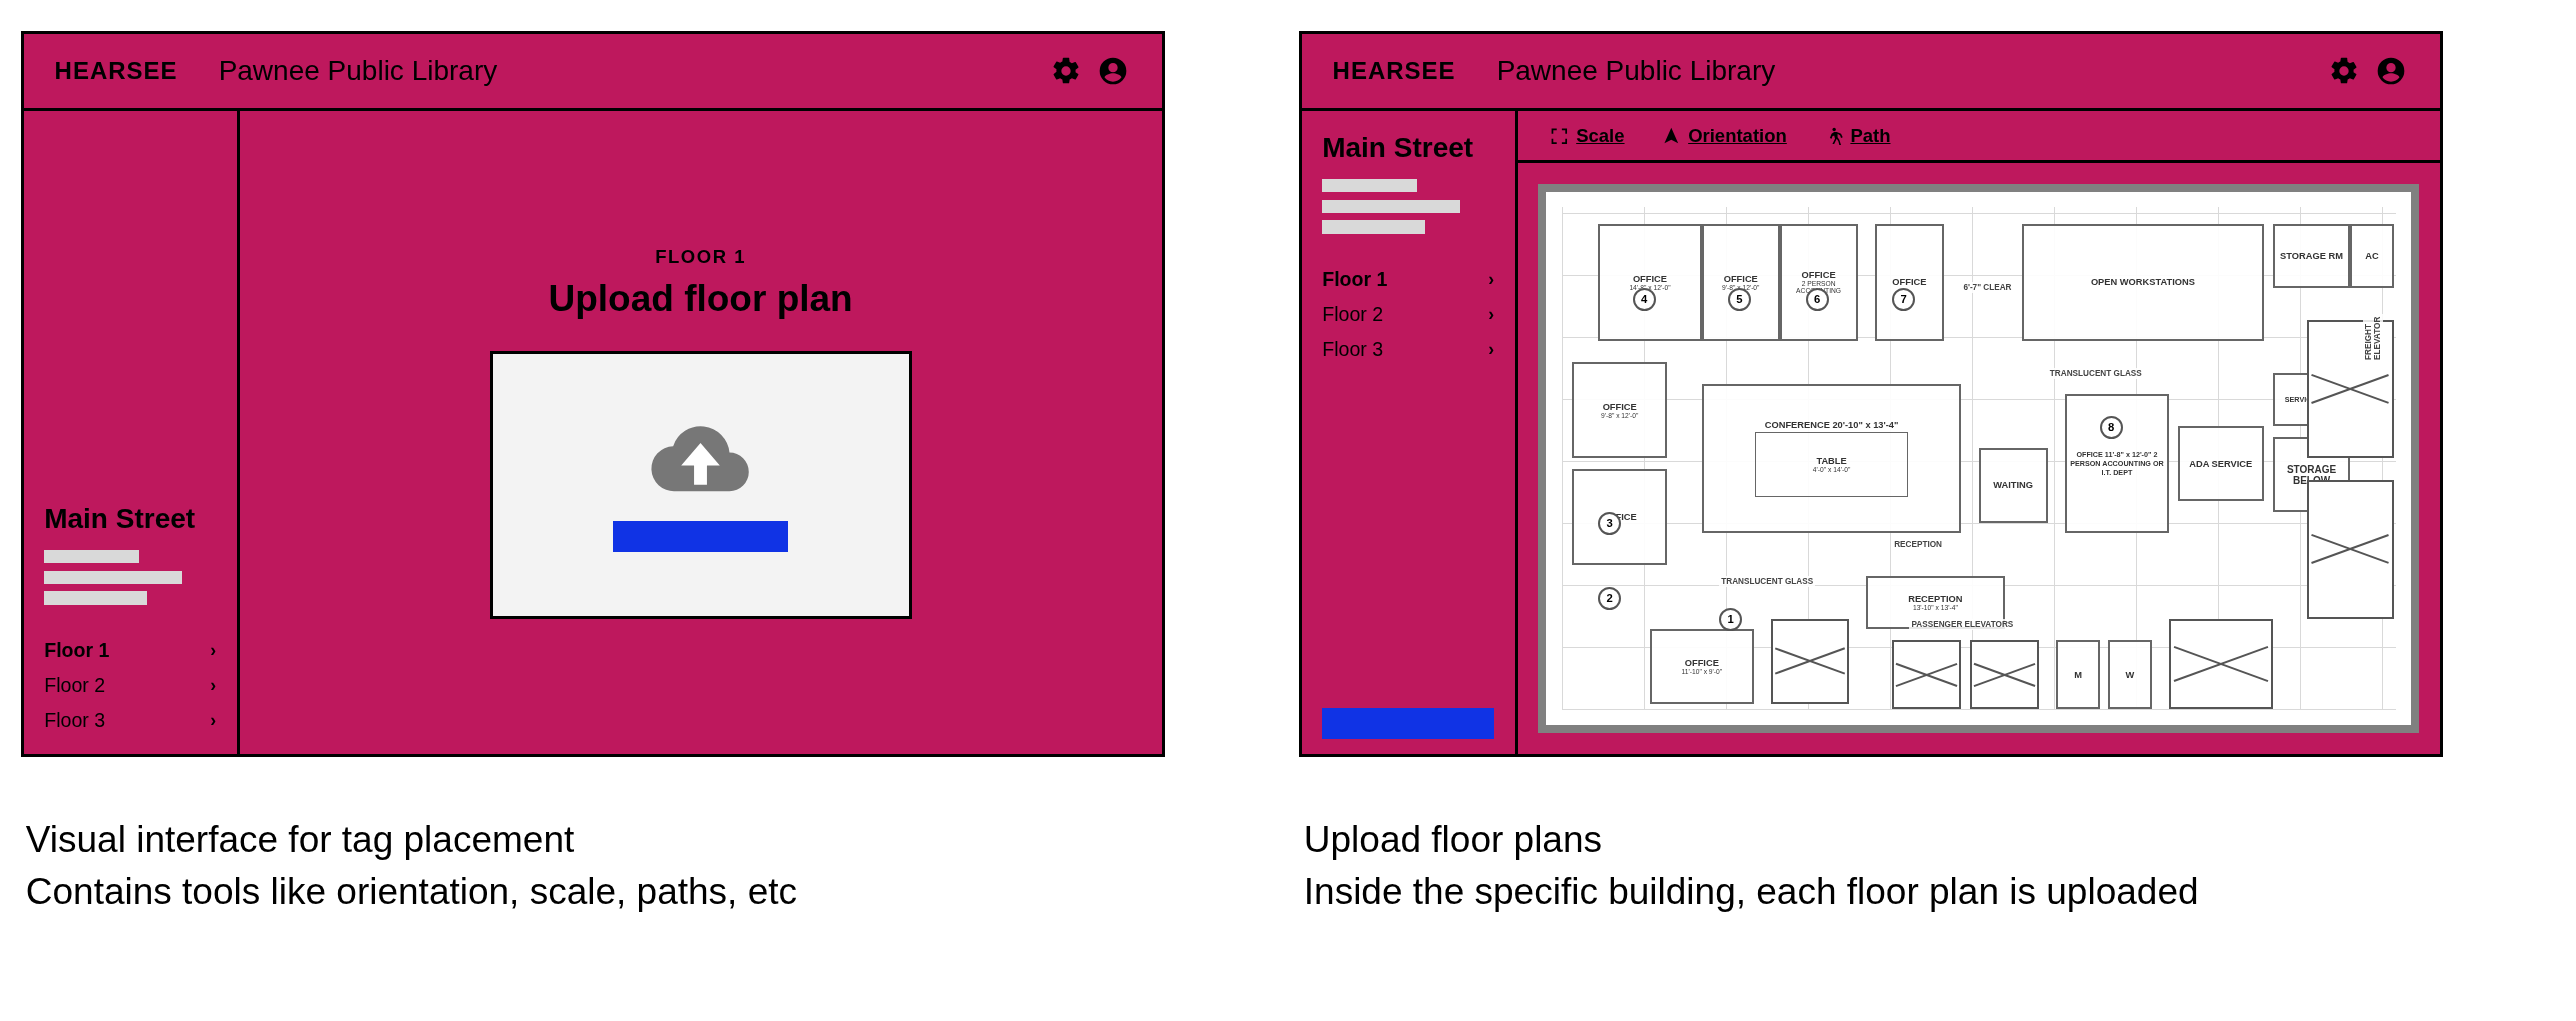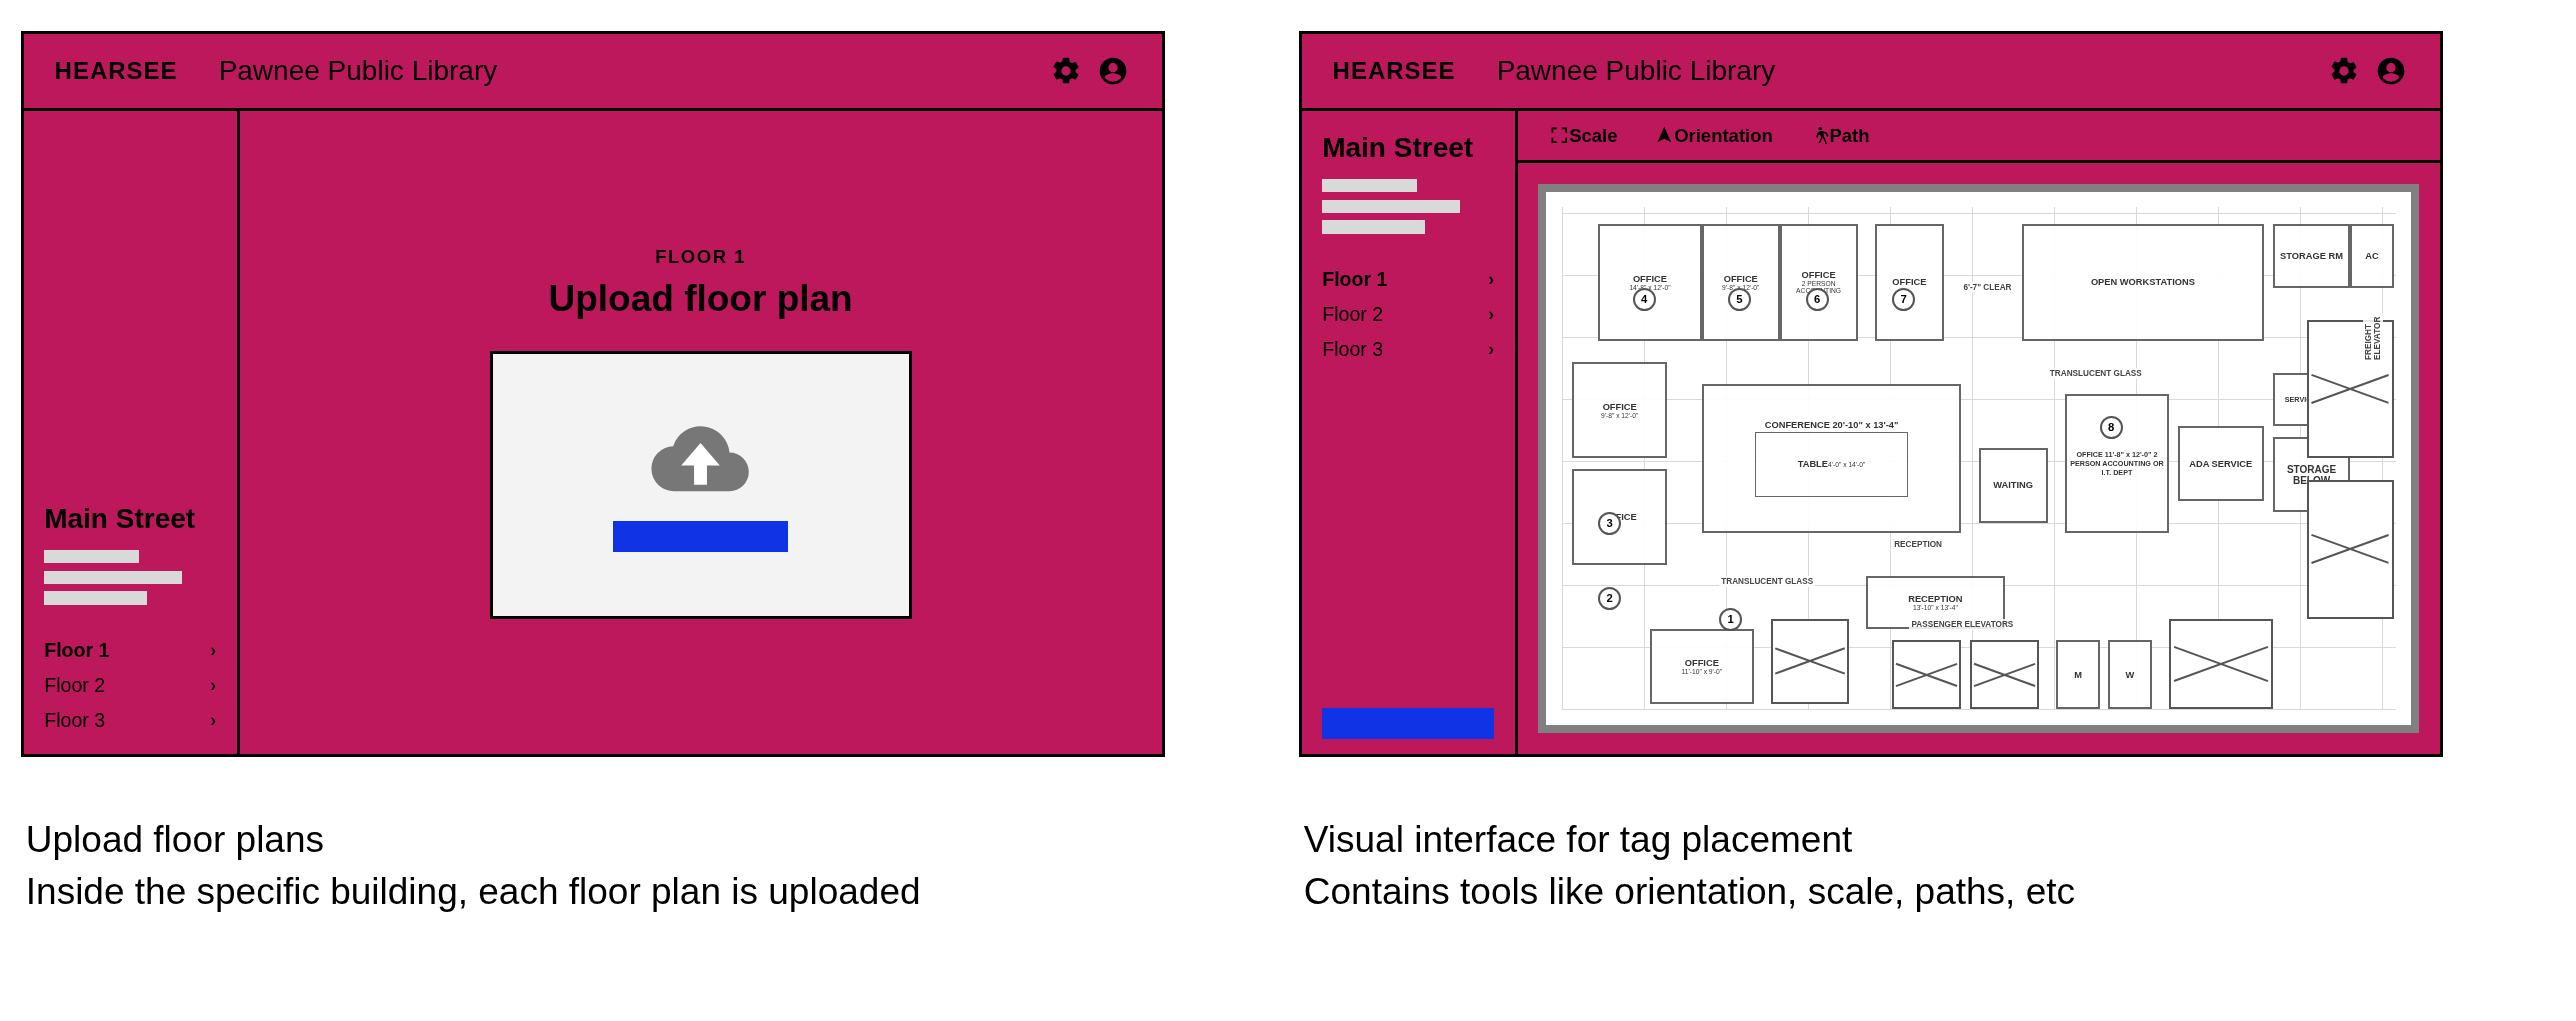--- a/index.html
+++ b/index.html
@@ -142,25 +142,26 @@
   .toolbar {
     display: flex;
     align-items: center;
     gap: 36px;
     padding: 10.3px 31px;
     border-bottom: 3.1px solid #000;
     height: 52px;
   }
   .tool {
     display: flex;
-    align-items: flex-start;
-    gap: 0;
+    align-items: flex-end;
+    gap: 7px;
     font-size: 18.5px;
     font-weight: 700;
     cursor: pointer;
+    text-decoration: underline;
   }
   .tool svg { width: 20.6px; height: 20.6px; }
   .plan-area {
     flex: 1;
     padding: 20.6px;
     display: flex;
     align-items: stretch;
     justify-content: stretch;
   }
   .floorplan {
@@ -402,21 +403,21 @@
               <small>9'-8" x 12'-0"</small>
             </div>
             <div class="fp-room" style="left:3%;top:52%;width:11%;height:18%">
               <span>OFFICE</span>
             </div>
             <div class="fp-circ" style="left:6%;top:60%">3</div>
             <div class="fp-circ" style="left:6%;top:74%">2</div>
 
             <div class="fp-room" style="left:18%;top:36%;width:30%;height:28%">
               <span>CONFERENCE  20'-10" x 13'-4"</span>
-              <div style="border:1.5px solid #666;width:60%;height:45%;margin-top:2px;display:flex;flex-direction:row;align-items:center;justify-content:center;">
+              <div style="border:1.5px solid #666;width:60%;height:45%;margin-top:2px;display:flex;flex-direction:column;align-items:center;justify-content:center;">
                 <span>TABLE</span>
                 <small>4'-0" x 14'-0"</small>
               </div>
             </div>
 
             <div class="fp-label" style="left:58%;top:33%">TRANSLUCENT GLASS</div>
 
             <div class="fp-room" style="left:50%;top:48%;width:8%;height:14%">
               <span>WAITING</span>
             </div>
@@ -471,22 +472,22 @@
 
           </div>
         </div>
       </div>
     </div>
   </div>
 
 </div>
 
 <div class="captions">
+  <div class="caption">
+    <h3>Visual interface for tag placement</h3>
+    <p>Contains tools like orientation, scale, paths, etc</p>
+  </div>
   <div class="caption">
     <h3>Upload floor plans</h3>
     <p>Inside the specific building, each floor plan is uploaded</p>
   </div>
-  <div class="caption">
-    <h3>Visual interface for tag placement</h3>
-    <p>Contains tools like orientation, scale, paths, etc</p>
-  </div>
 </div>
 
 
 </body></html>

